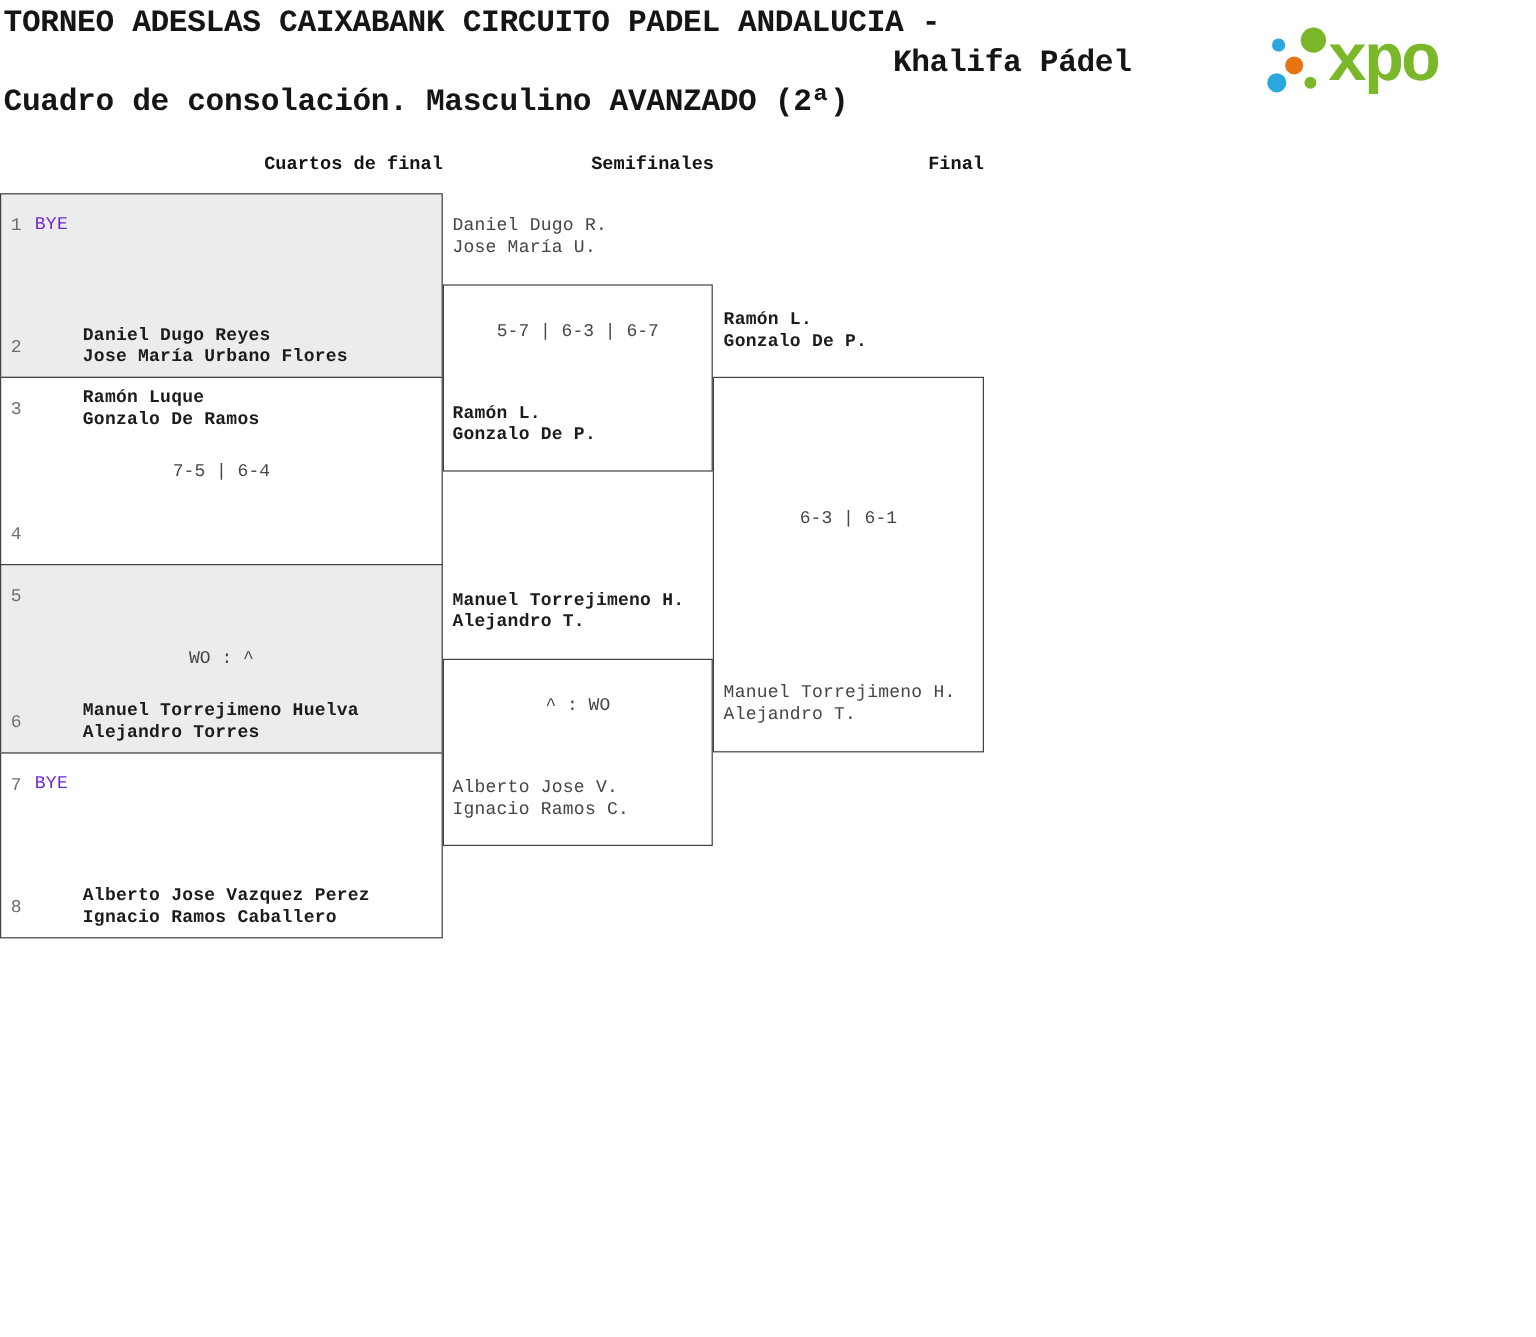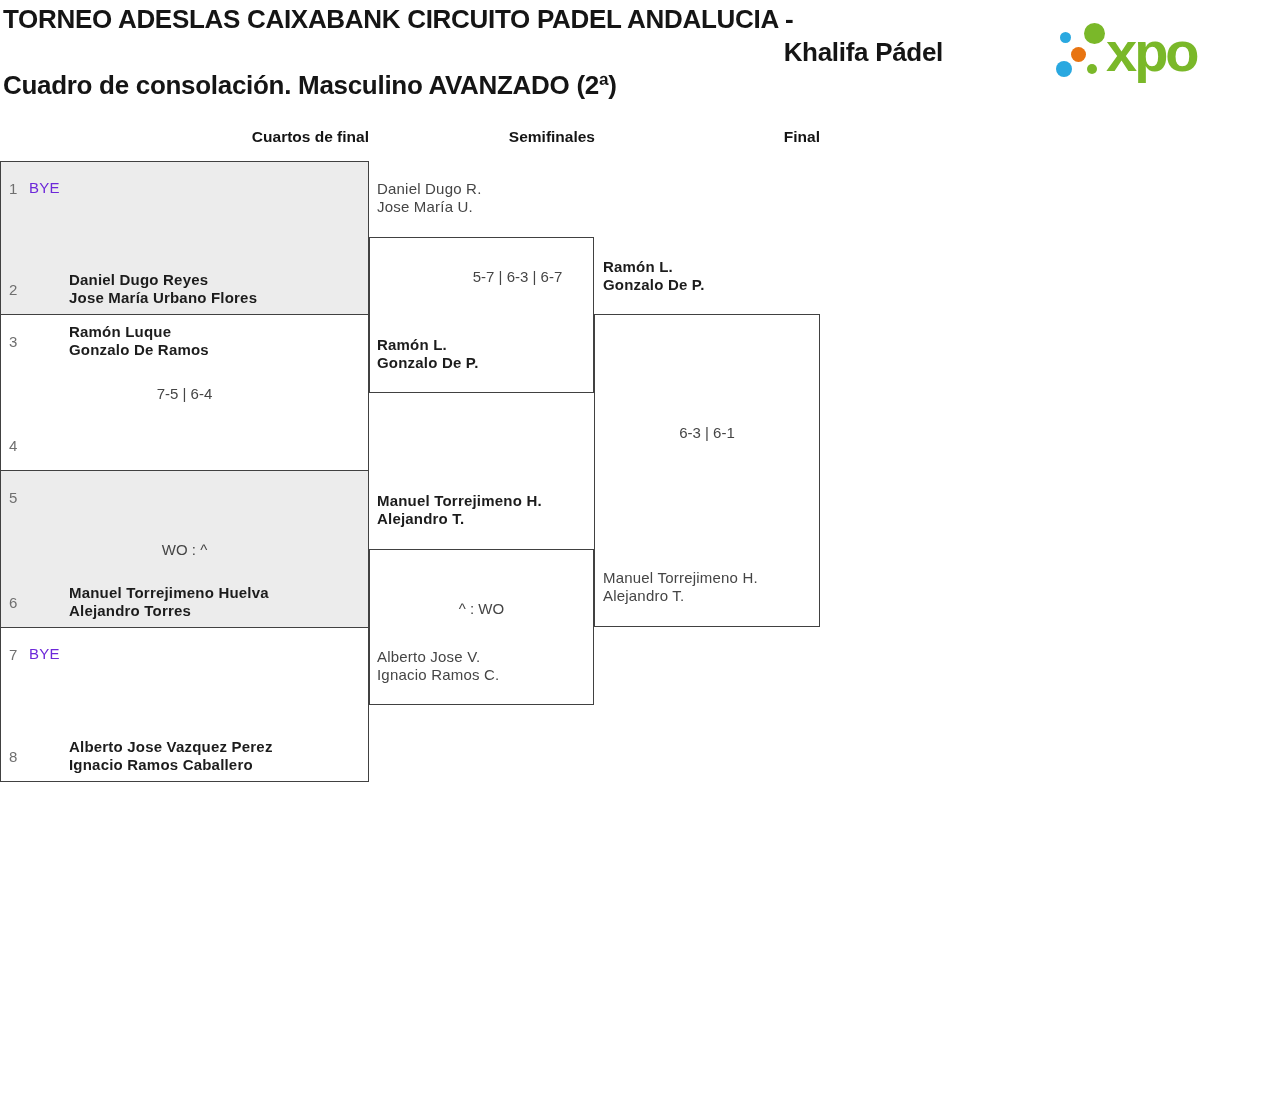--- a/index.html
+++ b/index.html
@@ -1,18 +1,18 @@
 <!DOCTYPE html>
 <html><head>
 <meta charset="utf-8">
 <style>
   html,body { margin:0; padding:0; background:#fff; }
   .page {
     position:relative; width:1200px; height:1114px; background:#ffffff;
-    font-family:Liberation Sans, sans-serif; overflow:hidden;
+    font-family:Liberation Mono, monospace; overflow:hidden;
   }
 
   
   .title-line {
     position:absolute; left:3px; width:940px;
     font-size:26px; line-height:33px; font-weight:bold;
     color:#151515; letter-spacing:-0.3px; white-space:nowrap;
   }
 
   
@@ -142,32 +142,32 @@
         <div class="team winner">Ignacio Ramos Caballero</div>
       </div>
     </div>
   </div>
 
   <div class="match-box" style="left:369px; top:237px; width:225px; height:156px;"></div>
   <div class="label" style="left:377px; top:180px;">
     <div>Daniel Dugo R.</div>
     <div>Jose María U.</div>
   </div>
-  <div class="score-float" style="left:369px; top:268px; width:225px;padding-left:36px;">5-7 | 6-3 | 6-7</div>
+  <div class="score-float" style="left:369px; top:268px; width:225px;">5-7 | 6-3 | 6-7</div>
   <div class="label winner" style="left:377px; top:336px;">
     <div>Ramón L.</div>
     <div>Gonzalo De P.</div>
   </div>
 
   <div class="match-box" style="left:369px; top:549px; width:225px; height:156px;"></div>
   <div class="label winner" style="left:377px; top:492px;">
     <div>Manuel Torrejimeno H.</div>
     <div>Alejandro T.</div>
   </div>
-  <div class="score-float" style="left:369px; top:580px; width:225px;margin-top:20px;">^ : WO</div>
+  <div class="score-float" style="left:369px; top:580px; width:225px;">^ : WO</div>
   <div class="label" style="left:377px; top:648px;">
     <div>Alberto Jose V.</div>
     <div>Ignacio Ramos C.</div>
   </div>
 
   <div class="match-box" style="left:594px; top:314px; width:226px; height:313px;"></div>
   <div class="label winner" style="left:603px; top:258px;">
     <div>Ramón L.</div>
     <div>Gonzalo De P.</div>
   </div>

